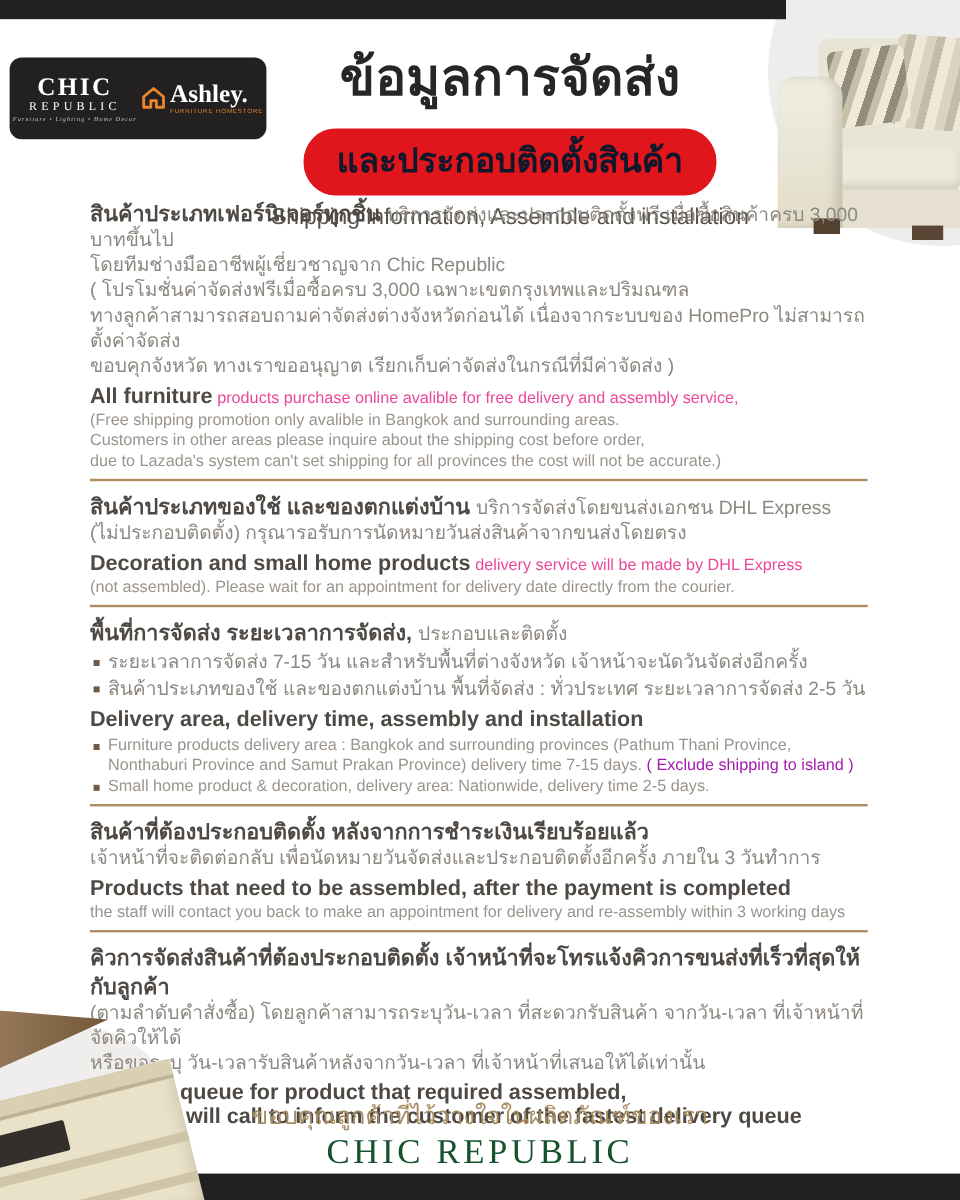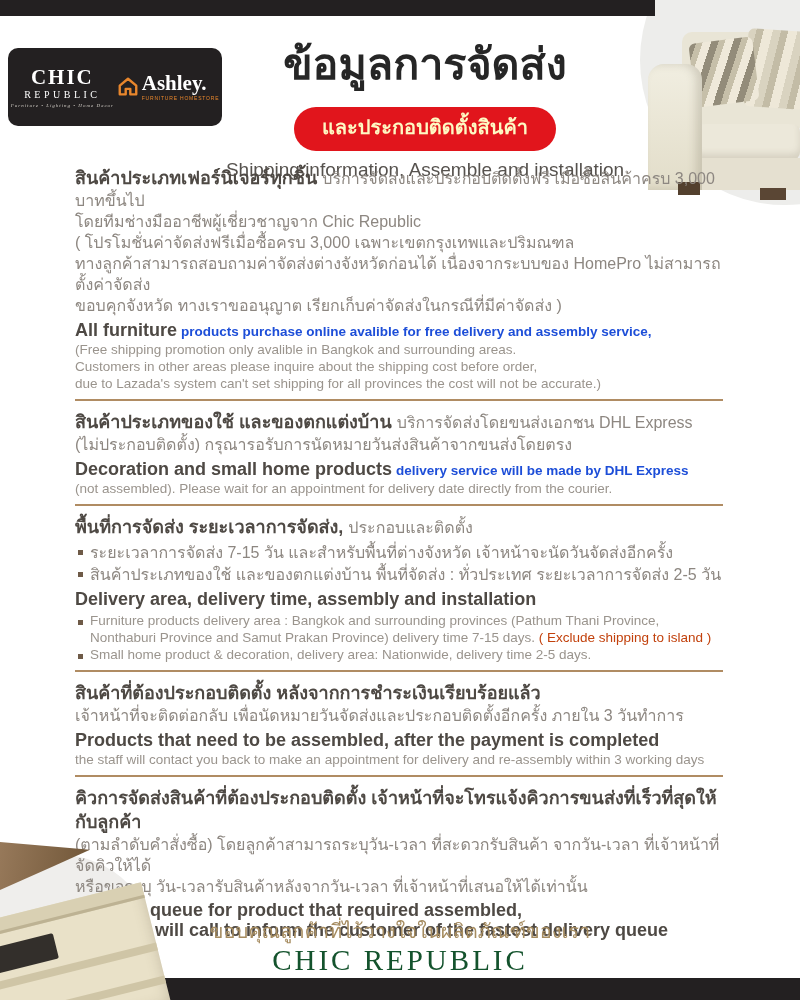--- a/index.html
+++ b/index.html
@@ -28,54 +28,54 @@
     border-radius:6px; }
   .sofa .pillow2{ position:absolute; right:-6px; top:0px; width:60px; height:78px; transform:rotate(4deg);
     background:repeating-linear-gradient(100deg,#d9d3c0 0 8px,#c3bca6 8px 15px,#eee8d8 15px 24px);
     border-radius:6px; }
   .sofa .seat   { position:absolute; left:46px; top:94px; width:106px; height:36px;
     background:#ece8da; border-radius:8px; box-shadow:inset 0 -6px 6px rgba(130,120,100,.2); }
   .sofa .base   { position:absolute; left:46px; top:128px; width:106px; height:32px; background:#e5e0d0; }
   .sofa .foot-l { position:absolute; left:30px; top:152px; width:22px; height:13px; background:#53402e; }
   .sofa .foot-r { position:absolute; right:14px; top:158px; width:26px; height:12px; background:#5a4634; }
 
-  .logo-block { position:absolute; left:8px; top:48px; width:214px; height:78px;
+  .logo-block { position:absolute; left:8px; top:48px; width:214px; height:68px;
     background:#232021; border-radius:10px; display:flex; align-items:center;
     justify-content:space-evenly; z-index:3; }
   .chic { text-align:center; color:#fff; font-family:"Liberation Serif","DejaVu Serif",serif; line-height:1; }
   .chic-name { font-size:21px; font-weight:700; letter-spacing:2px; }
   .chic-sub  { font-size:10px; letter-spacing:3.5px; margin-top:2px; }
   .chic-tag  { font-size:5px; letter-spacing:1px; color:#cfcac3; margin-top:3px; font-style:italic; }
   .ashley { display:flex; align-items:center; }
   .ashley svg { width:22px; height:22px; margin-right:3px; }
   .ashley-text { line-height:1; }
   .ashley-name { font-family:"Liberation Serif","DejaVu Serif",serif; font-weight:700; font-size:21px; color:#fff; }
   .ashley-sub  { font-size:5px; letter-spacing:.8px; color:#e8862c; margin-top:2px; }
 
   .head-center { position:absolute; left:190px; top:30px; width:470px; text-align:center; z-index:3; }
   .page-title { font-size:43px; font-weight:800; color:#262626; letter-spacing:0; }
-  .pill { display:inline-block; margin-top:9px; background:#e1151c; color:#fef9c3;
-    font-size:20px; font-weight:600; padding:4px 28px 8px; border-radius:27px; }
+  .pill { display:inline-block; margin-top:9px; background:#e1151c; color:#0f172a;
+    font-size:28px; font-weight:600; padding:4px 28px 8px; border-radius:27px; }
   .subtitle-en { margin-top:8px; font-size:19px; color:#56524e; }
 
   
   .content { position:absolute; left:75px; top:166px; width:648px; z-index:4; }
   .thai-lead { font-size:18px; font-weight:700; color:#4e4944; line-height:24px; }
   .after-lead { font-weight:400; color:#8d8781; font-size:16px; margin-left:5px; }
   .thai-body { font-size:16px; color:#8d8781; line-height:21px; }
   .en-lead  { font-size:18px; font-weight:700; color:#4e4944; line-height:22px; }
-  .en-after-lead { font-weight:700; font-size:13.5px; color:#1d4ed8; margin-left:4px; }
+  .en-after-lead { font-weight:400; font-size:13.5px; color:#ec4899; margin-left:4px; }
   .en-body  { font-size:13.5px; color:#9a948d; line-height:17px; }
   .en-block { margin-top:3px; }
   .divider { border:none; border-top:2px solid #b08c63; margin:7px 0 9px 0; }
   .bullets { margin-top:2px; }
   .bullet { display:flex; }
   .bullet .marker { flex:none; width:5px; height:5px; background:#6e5a47; margin:8px 7px 0 3px; }
   .bullet .thai-body { line-height:21.5px; }
-  .note-red { color:#c2410c; }
+  .note-red { color:#a21caf; }
   .en-bold-line { font-size:18px; font-weight:700; color:#4e4944; line-height:20px; }
 
   
   .footer { position:absolute; left:0; top:918px; width:800px; text-align:center; z-index:4; }
   .thanks { font-size:20px; color:#a68c60; line-height:26px; }
   .brand  { font-family:"Liberation Serif","DejaVu Serif",serif; font-size:29px; letter-spacing:3px;
     color:#14532d; line-height:32px; }
   .bottom-bar { position:absolute; left:0; top:978px; width:800px; height:22px; background:#232021; z-index:5; }
 
   

